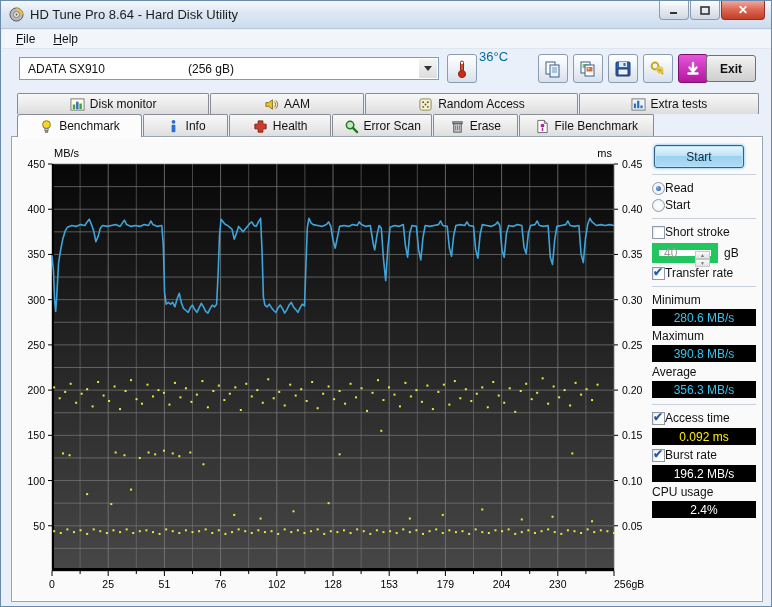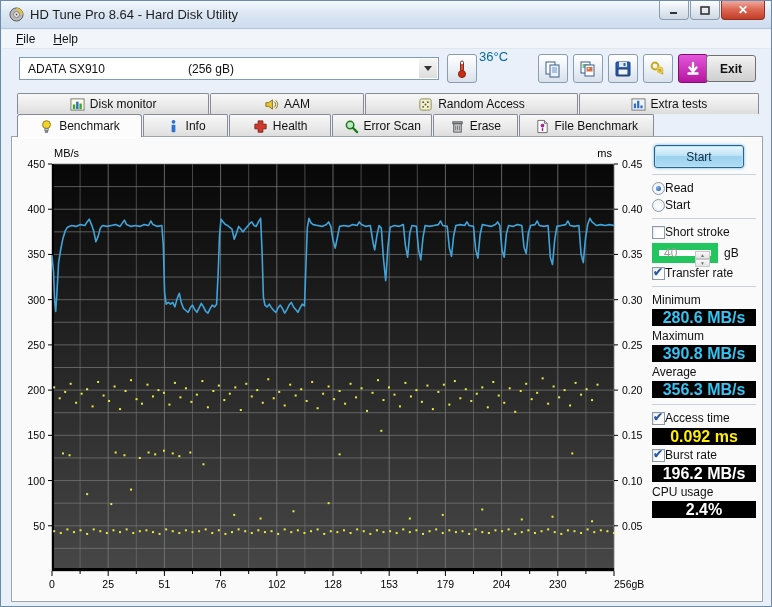--- a/index.html
+++ b/index.html
@@ -98,21 +98,21 @@
     font-size:12px; color:#2b59a8; font-weight:bold; }
   .spin-row { display:flex; align-items:center; gap:6px; margin:4px 0 2px 0; }
   .spinbox { width:66px; height:20px; border:7px solid #22c55e; background:#fff;
     font-size:12px; color:#9a9a9a; display:flex; align-items:center; padding-left:5px; position:relative; }
   .spin-arrows { position:absolute; right:1px; top:1px; bottom:1px; width:15px; display:flex; flex-direction:column; }
   .spin-arrows div { flex:1; background:linear-gradient(#fafafa,#e2e2e2); border:1px solid #c8c8c8;
     display:flex; align-items:center; justify-content:center; font-size:5px; color:#777; }
   .unit { font-size:12px; color:#111; }
   .field-label { font-size:12px; color:#111; margin:3px 0 2px 0; }
   .value-box { width:100%; height:17px; background:#000; display:flex; align-items:center;
-    justify-content:center; font-size:16px; font-weight:bold; margin-bottom:2px; }
+    justify-content:center; font-size:12px; font-weight:normal; margin-bottom:2px; }
   .v-cyan { color:#35c3f2; } .v-yellow { color:#ffee00; } .v-white { color:#fff; }
 </style>
 </head>
 <body>
 
 <div class="window">
 
   <div class="titlebar">
     <svg class="icon16" viewBox="0 0 16 16">
       <circle cx="8" cy="8" r="7" fill="#b9b9b9" stroke="#555"></circle>

